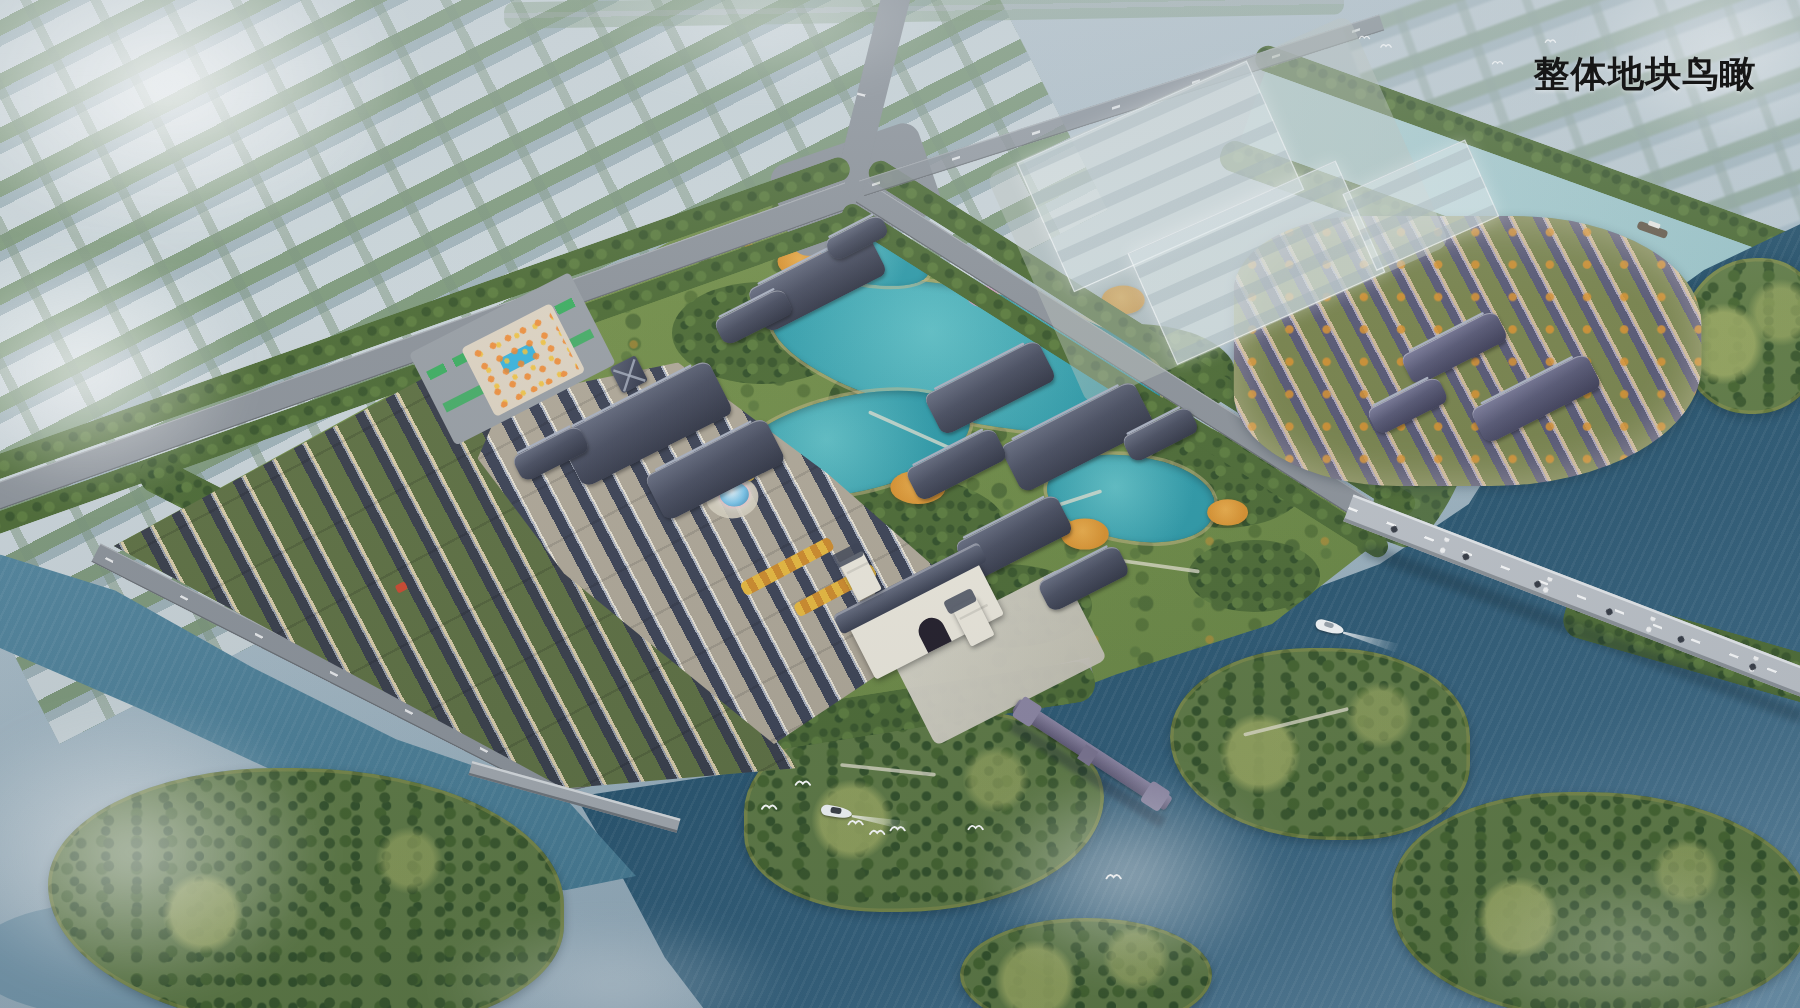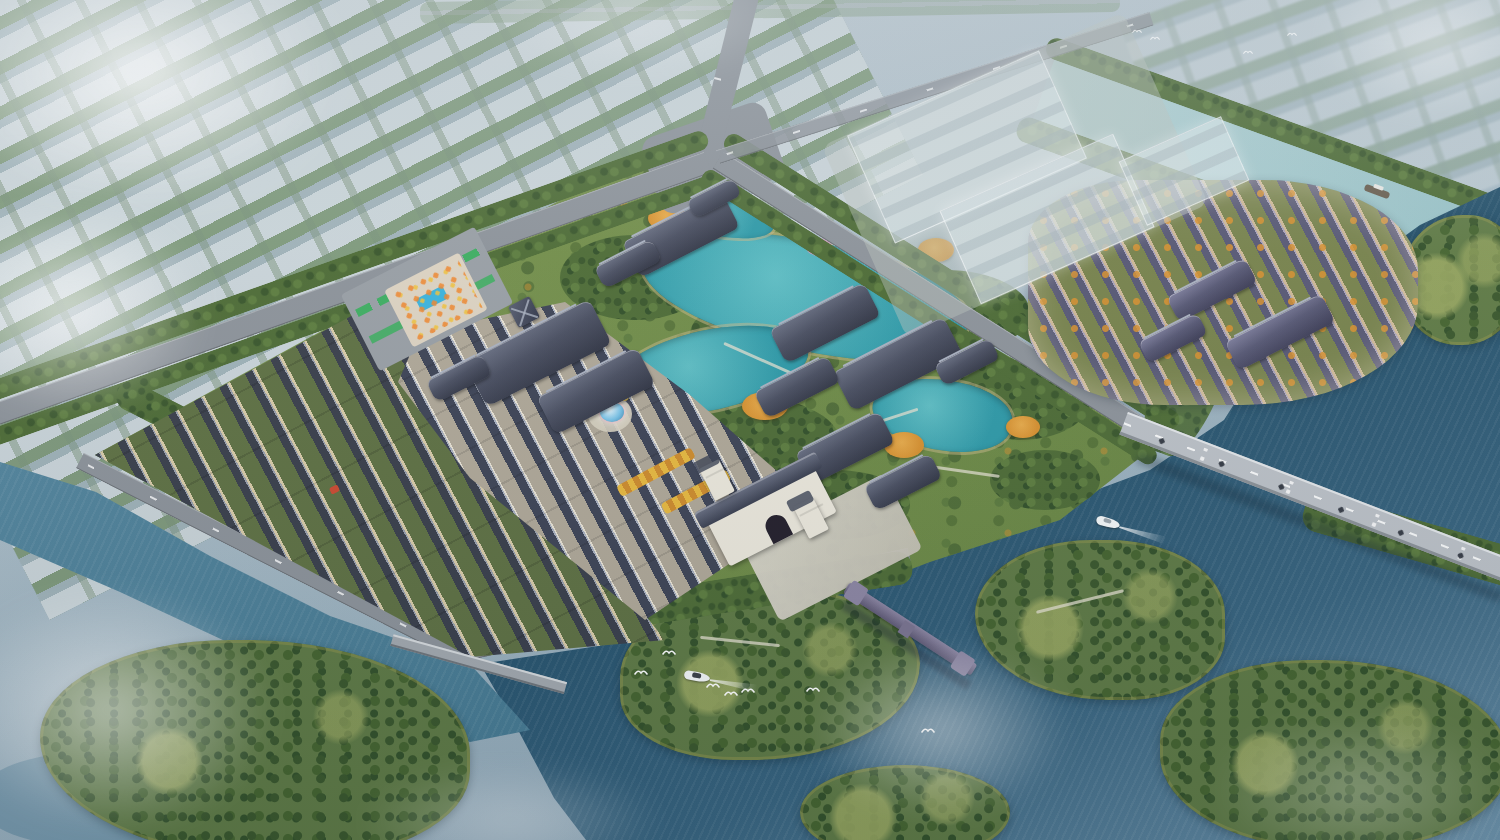--- a/index.html
+++ b/index.html
@@ -402,13 +402,14 @@
   <div class="fog" id="f1"></div>
   <div class="fog" id="f2"></div>
   <div class="fog" id="f3"></div>
   <div class="fog" id="f4"></div>
   <div class="fog" id="f5"></div>
   <div class="fog" id="f6"></div>
   <div class="fog" id="f7"></div>
   <div class="fog" id="f8"></div>
   <div id="grade"></div>
 
+  <div id="title">整体地块鸟瞰</div>
 </div>
 
 </body></html>

